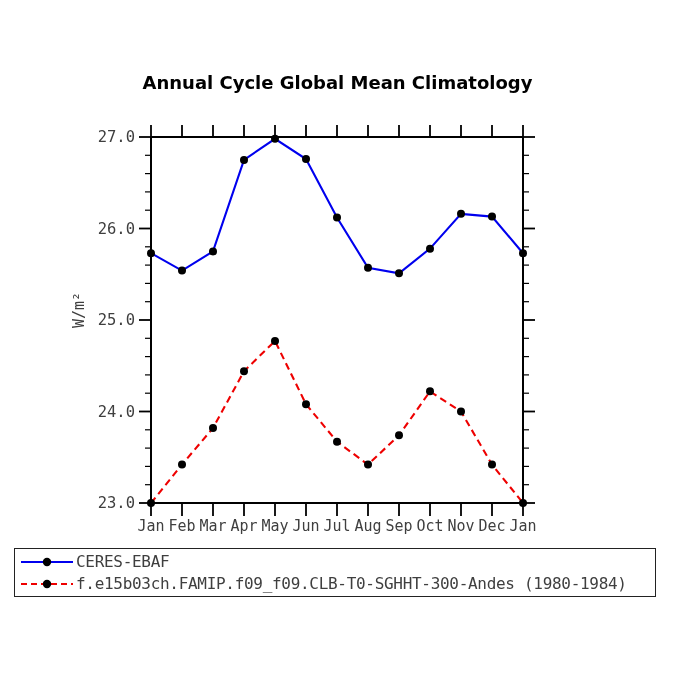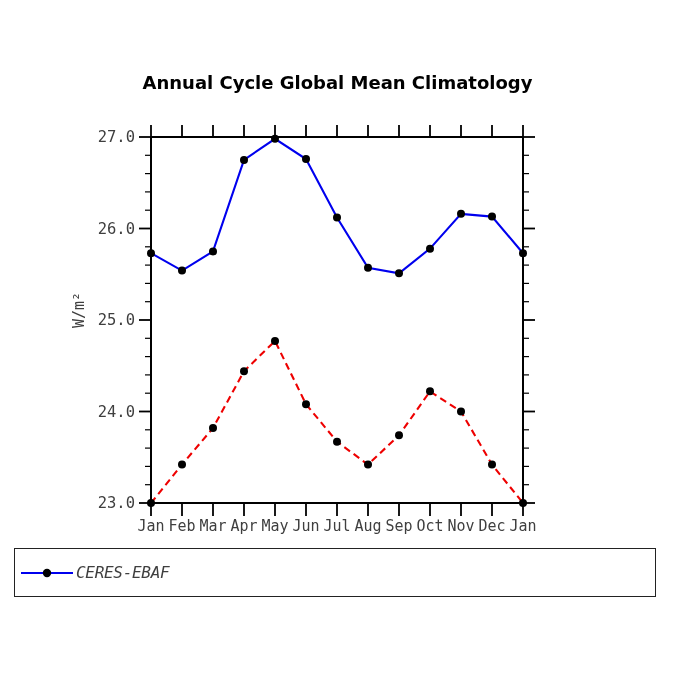--- a/index.html
+++ b/index.html
@@ -54,21 +54,20 @@
     top: 548px;
     width: 642px;
     height: 49px;
     box-sizing: border-box;
     border: 1.5px solid #222222;
     background: #ffffff;
     display: flex;
     flex-direction: column;
     justify-content: space-evenly;
     padding: 1px 3px;
-    font-style: italic;
   }
   .legend-row {
     display: flex;
     align-items: center;
     height: 21px;
   }
   .legend-sample {
     width: 58px;
     height: 12px;
     flex: none;
@@ -210,15 +209,22 @@
     </svg>
 
   <div id="legend-box">
     <div class="legend-row">
       <svg class="legend-sample" viewBox="0 0 58 12">
         <line x1="3" y1="6" x2="55" y2="6" stroke-width="2" stroke="#0000ee"></line>
         <circle cx="29" cy="6" r="4.2" fill="#000000"></circle>
       </svg>
       <span class="legend-label">CERES-EBAF</span>
     </div>
+    <div class="legend-row">
+      <svg class="legend-sample" viewBox="0 0 58 12">
+        <line x1="3" y1="6" x2="55" y2="6" stroke-width="2" stroke-dasharray="6 4" stroke="#ee0000"></line>
+        <circle cx="29" cy="6" r="4.2" fill="#000000"></circle>
+      </svg>
+      <span class="legend-label">f.e15b03ch.FAMIP.f09_f09.CLB-T0-SGHHT-300-Andes (1980-1984)</span>
+    </div>
   </div>
 
 </div>
 
 </body></html>

